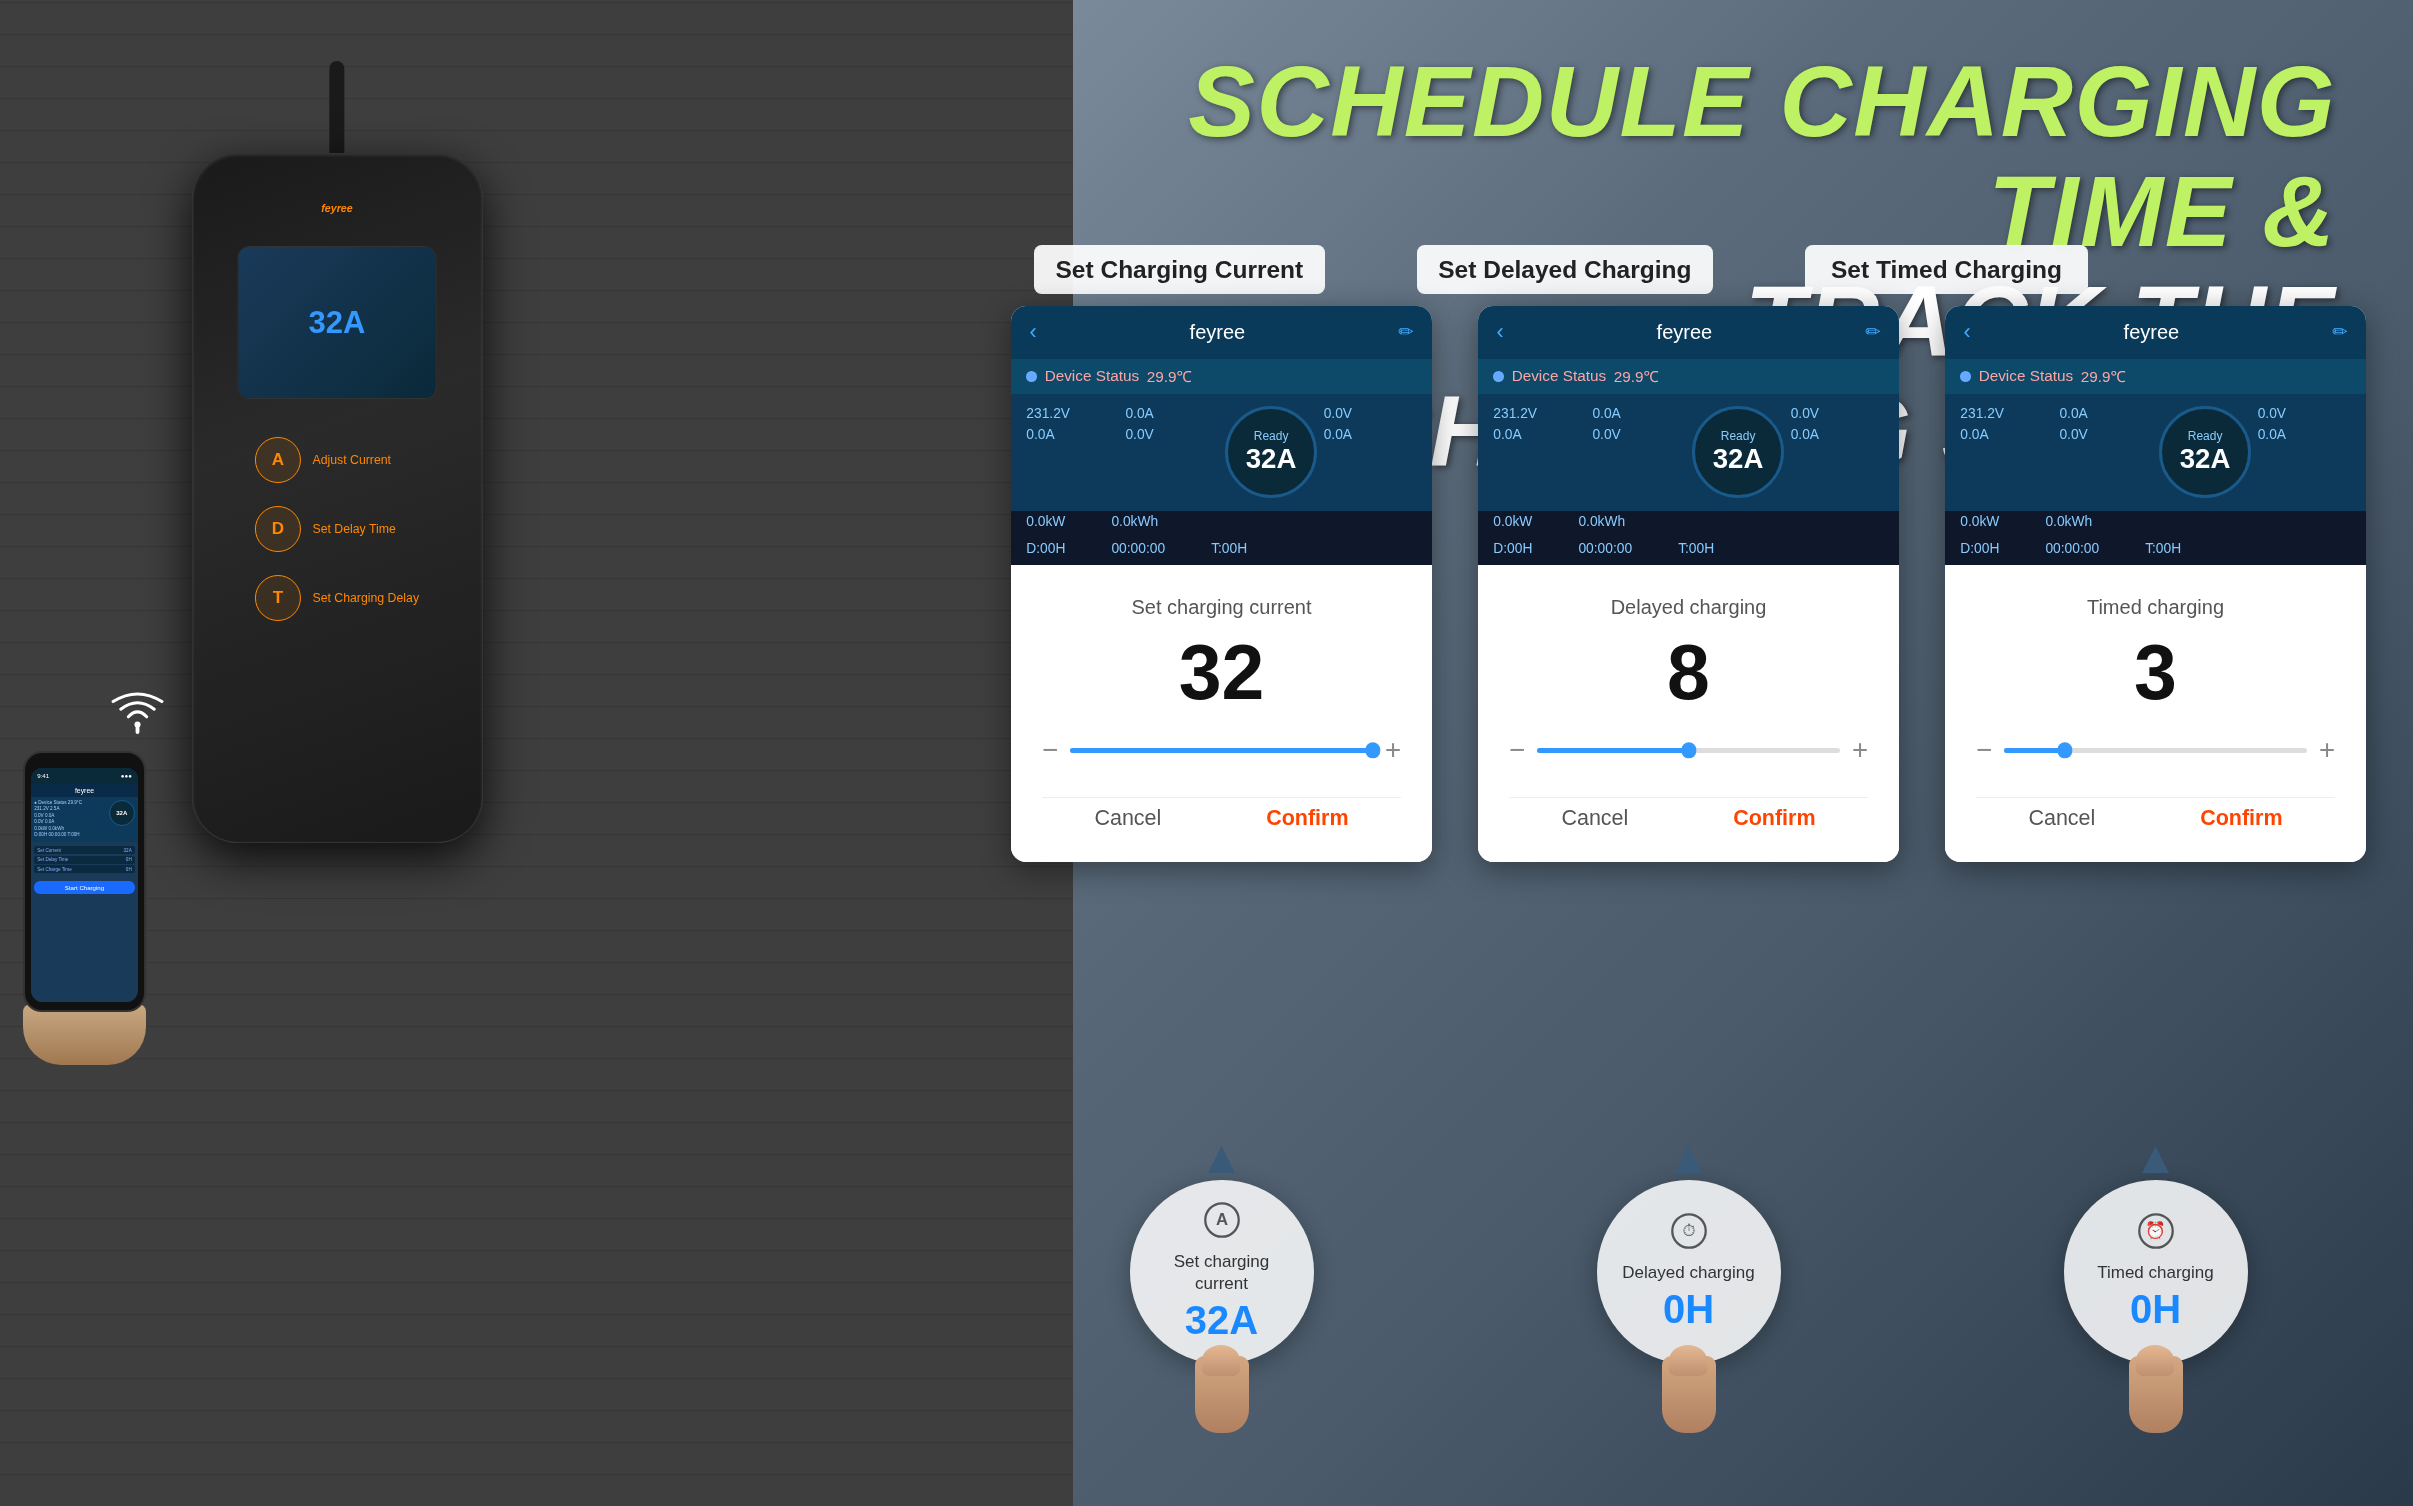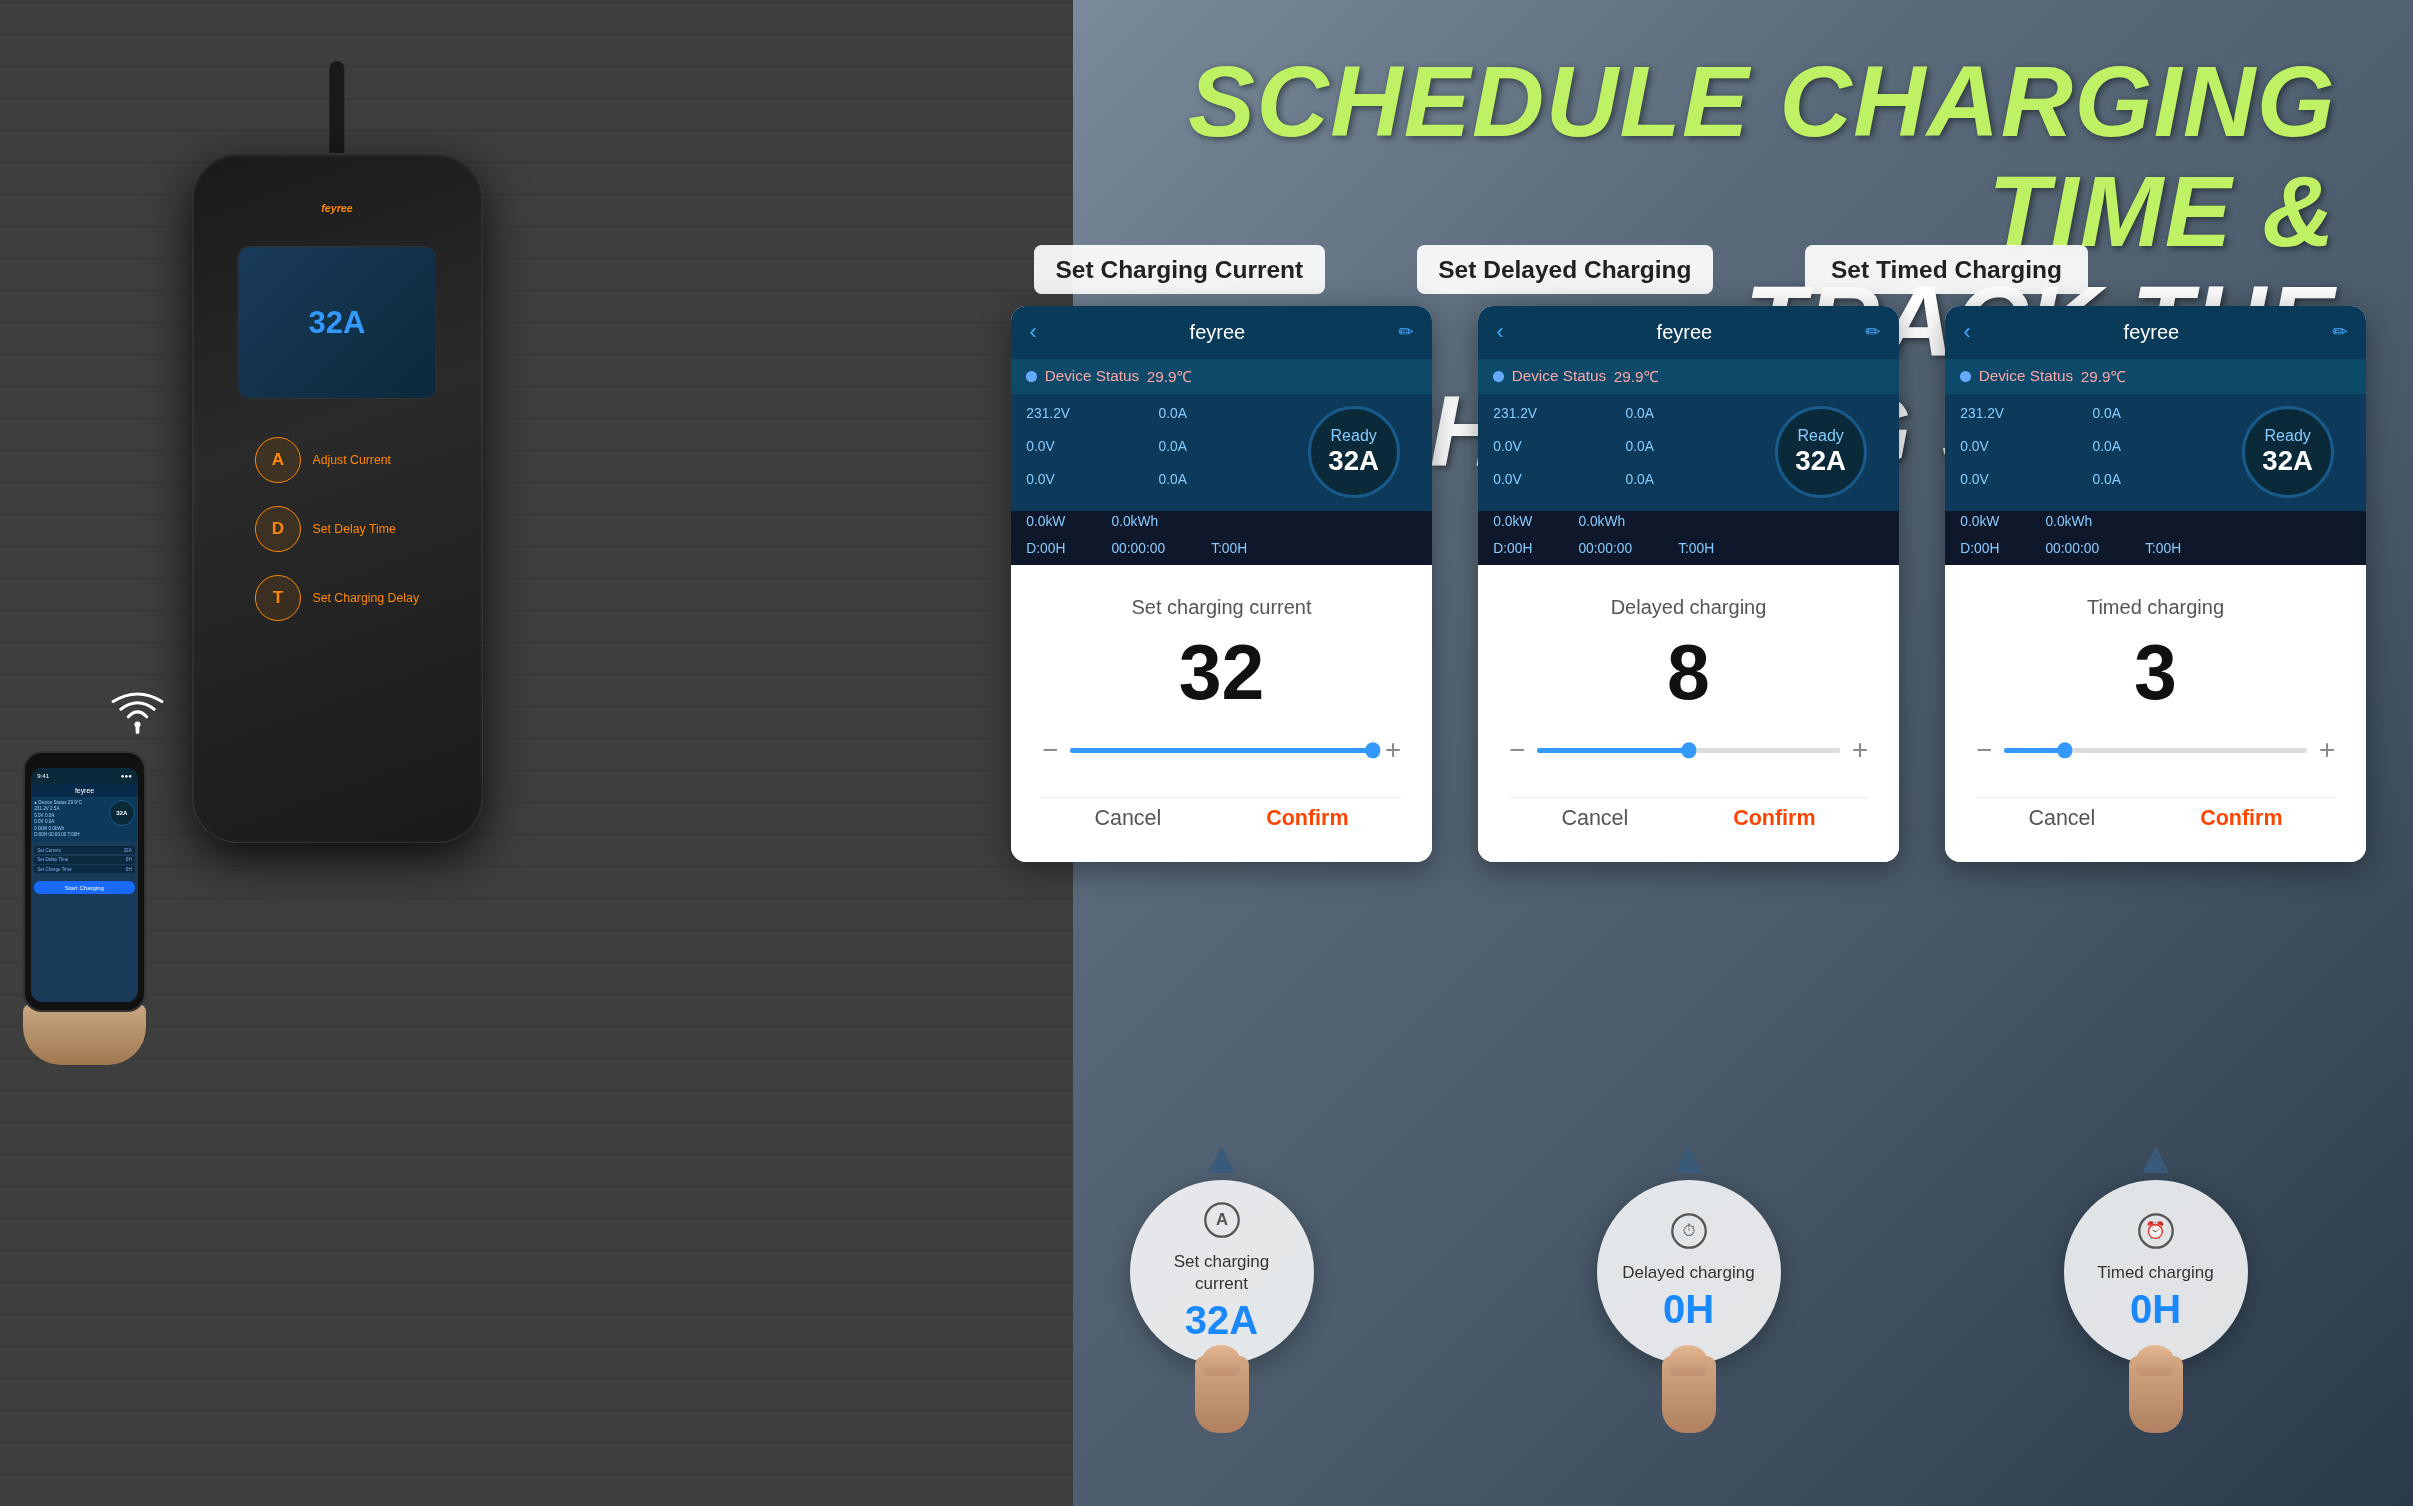--- a/index.html
+++ b/index.html
@@ -334,21 +334,21 @@
       height: 10.7px;
       border-radius: 50%;
       background: #66aaff;
     }
 
     
     .metrics-grid {
       background: #0d3a5a;
       padding: 12.3px 15.3px;
       display: grid;
-      grid-template-columns: 1fr 1fr 1fr;
+      grid-template-columns: 1fr 1fr 1fr 1fr;
       gap: 6.1px;
     }
 
     .metric-item {
       color: #88ccff;
       font-size: 13.8px;
     }
 
     .gauge-circle {
       width: 92px;
@@ -369,21 +369,21 @@
       justify-self: center;
     }
 
     .gauge-value {
       font-size: 27.6px;
       font-weight: bold;
       color: white;
     }
 
     .gauge-status {
-      font-size: 16px;
+      font-size: 12px;
       color: #88ccff;
     }
 
     .metrics-row2 {
       background: #0f172a;
       padding: 3.1px 15.3px 9.2px;
       display: flex;
       gap: 46px;
       font-size: 13.8px;
       color: #88ccff;

